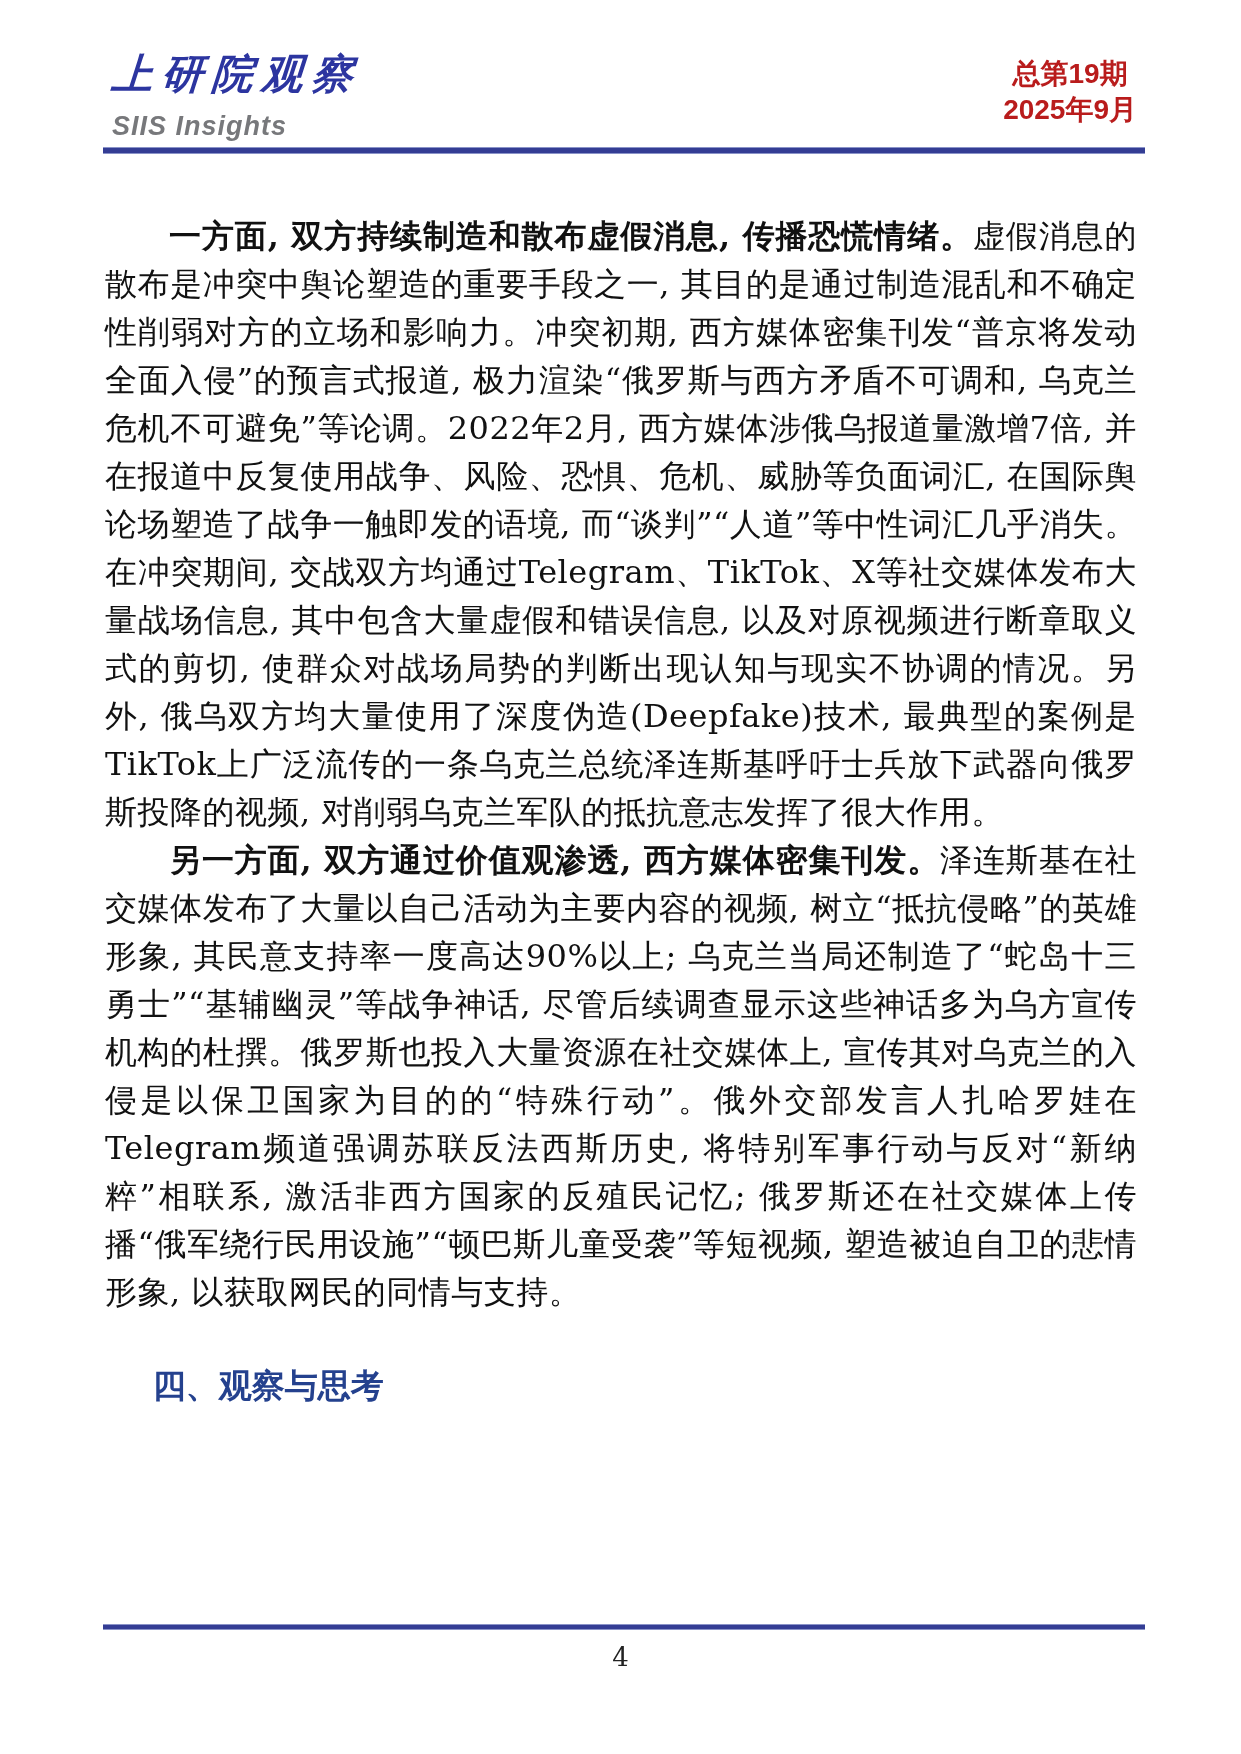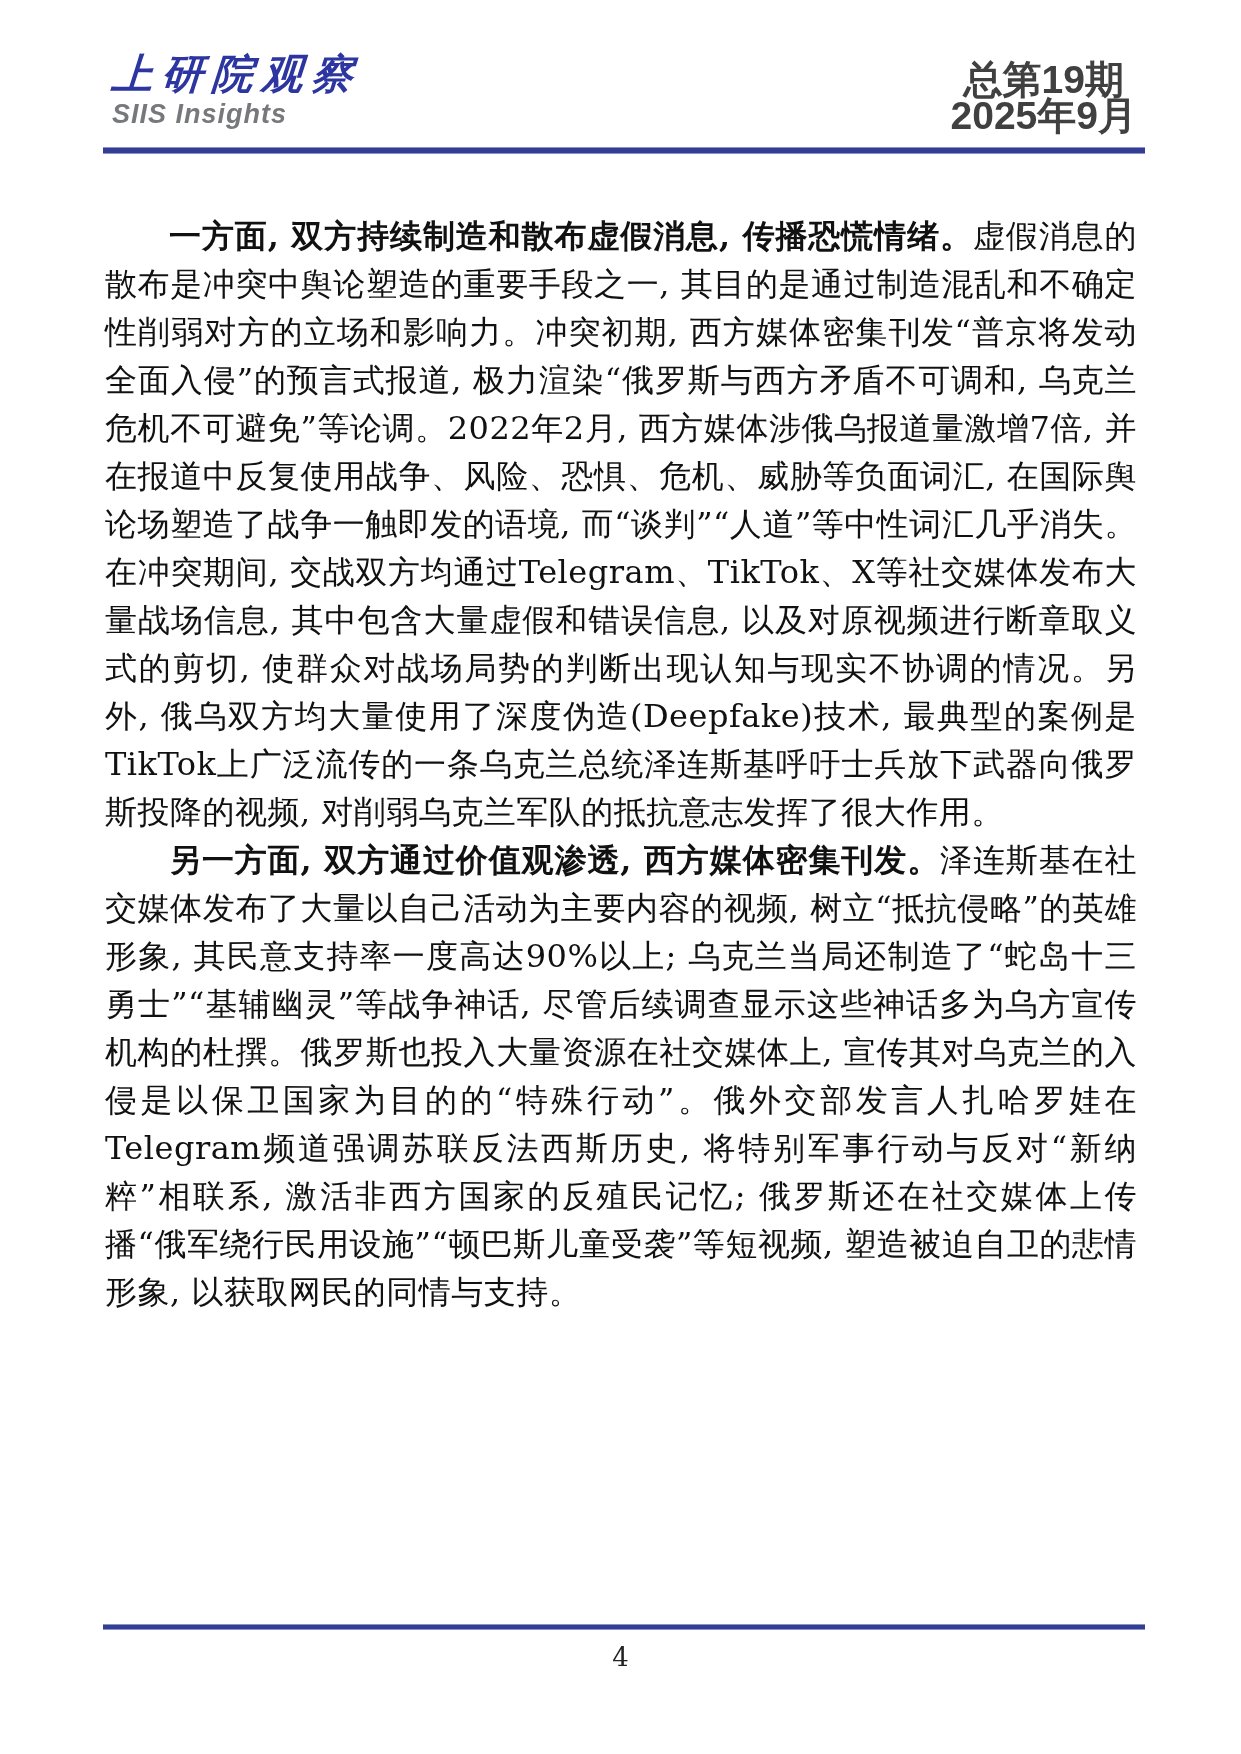--- a/index.html
+++ b/index.html
@@ -31,30 +31,30 @@
     transform: skewX(-4deg);
     display: inline-block;
   }
   .logo-en {
     font-family: "Liberation Sans", "DejaVu Sans", sans-serif;
     font-style: italic;
     font-weight: bold;
     font-size: 27px;
     letter-spacing: 1px;
     color: #77787b;
-    margin-top: 6px;
+    margin-top: 18px;
   }
   .issue-block {
     text-align: center;
     font-family: "Liberation Sans", "DejaVu Sans", sans-serif;
     font-weight: bold;
-    font-size: 39px;
+    font-size: 28px;
     line-height: 36px;
-    color: #404040;
-    margin-top: 8px;
+    color: #b91c1c;
+    margin-top: 2px;
   }
   .rule {
     position: absolute;
     left: 103px;
     width: 1042px;
     height: 5px;
     background: #343d94;
     box-shadow: 0 -1px 0 #8a93c8, 0 1px 0 #8a93c8;
   }
   .rule-top { top: 148px; }
@@ -112,18 +112,19 @@
 
   <div class="rule rule-top"></div>
 
   <div class="main">
     <p class="para">
       <span class="lead">一方面, 双方持续制造和散布虚假消息, 传播恐慌情绪。</span><span>虚假消息的散布是冲突中舆论塑造的重要手段之一, 其目的是通过制造混乱和不确定性削弱对方的立场和影响力。冲突初期, 西方媒体密集刊发“普京将发动全面入侵”的预言式报道, 极力渲染“俄罗斯与西方矛盾不可调和, 乌克兰危机不可避免”等论调。2022年2月, 西方媒体涉俄乌报道量激增7倍, 并在报道中反复使用战争、风险、恐惧、危机、威胁等负面词汇, 在国际舆论场塑造了战争一触即发的语境, 而“谈判”“人道”等中性词汇几乎消失。在冲突期间, 交战双方均通过Telegram、TikTok、X等社交媒体发布大量战场信息, 其中包含大量虚假和错误信息, 以及对原视频进行断章取义式的剪切, 使群众对战场局势的判断出现认知与现实不协调的情况。另外, 俄乌双方均大量使用了深度伪造(Deepfake)技术, 最典型的案例是TikTok上广泛流传的一条乌克兰总统泽连斯基呼吁士兵放下武器向俄罗斯投降的视频, 对削弱乌克兰军队的抵抗意志发挥了很大作用。</span>
     </p>
     <p class="para">
       <span class="lead">另一方面, 双方通过价值观渗透, 西方媒体密集刊发。</span><span>泽连斯基在社交媒体发布了大量以自己活动为主要内容的视频, 树立“抵抗侵略”的英雄形象, 其民意支持率一度高达90%以上; 乌克兰当局还制造了“蛇岛十三勇士”“基辅幽灵”等战争神话, 尽管后续调查显示这些神话多为乌方宣传机构的杜撰。俄罗斯也投入大量资源在社交媒体上, 宣传其对乌克兰的入侵是以保卫国家为目的的“特殊行动”。俄外交部发言人扎哈罗娃在Telegram频道强调苏联反法西斯历史, 将特别军事行动与反对“新纳粹”相联系, 激活非西方国家的反殖民记忆; 俄罗斯还在社交媒体上传播“俄军绕行民用设施”“顿巴斯儿童受袭”等短视频, 塑造被迫自卫的悲情形象, 以获取网民的同情与支持。</span>
     </p>
+    <h2 class="section-heading">四、观察与思考</h2>
   </div>
 
   <div class="rule rule-bottom"></div>
   <div class="page-number">4</div>
 
 </div>
 
 </body></html>

